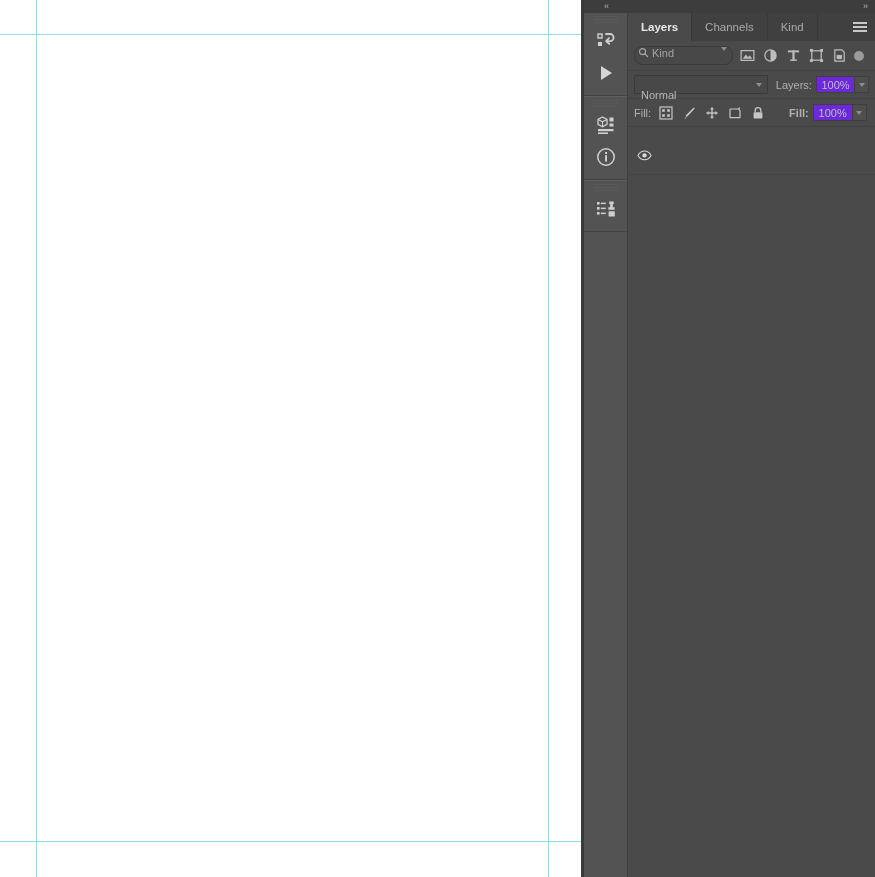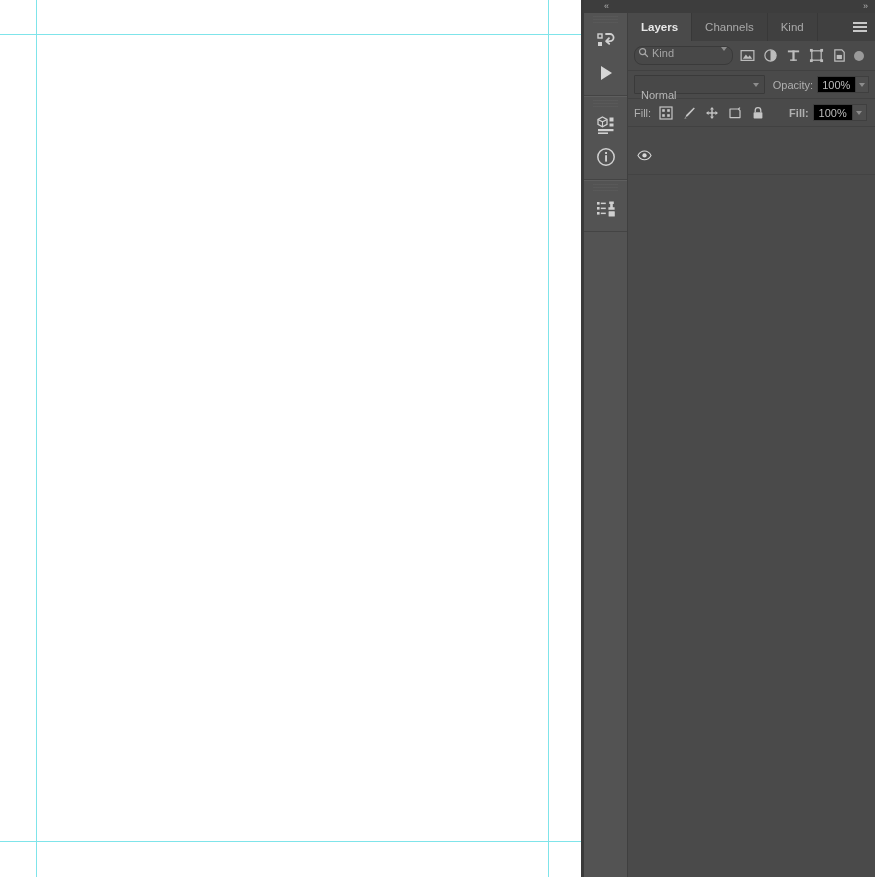--- a/index.html
+++ b/index.html
@@ -255,21 +255,21 @@
   }
   .field-label {
     font-size: 11px;
     color: #b0b0b0;
     margin-left: 8px;
     white-space: nowrap;
   }
   .numfield {
     width: 40px;
     height: 17px;
-    background: #000000;
+    background: #6d28d9;
     border: 1px solid #3f3f3f;
     color: #bdbdbd;
     font-size: 11px;
     font-family: "Liberation Sans", sans-serif;
     text-align: center;
     line-height: 17px;
     box-sizing: border-box;
     margin-left: 4px;
     cursor: text;
   }
@@ -488,21 +488,21 @@
           </svg>
         </div>
         <div id="filter-toggle-dot"></div>
       </div>
 
       <div class="prow">
         <div id="blend-select">
           <span class="lbl">Normal</span>
           <span class="caret"></span>
         </div>
-        <span class="field-label">Opacity:</span>
+        <span class="field-label">Layers:</span>
         <span class="numfield">100%</span>
         <span class="stepper">
           <span class="caret" style="margin-right:0;"></span>
         </span>
       </div>
 
       <div class="prow" id="lock-row">
         <span class="lock-label">Fill:</span>
         <div class="lock-icons">
           <svg class="lkicon" width="14" height="14" viewBox="0 0 14 14">

